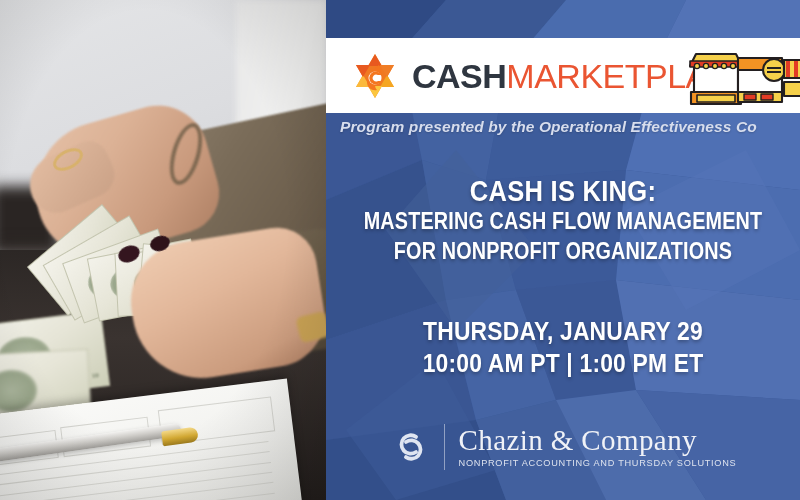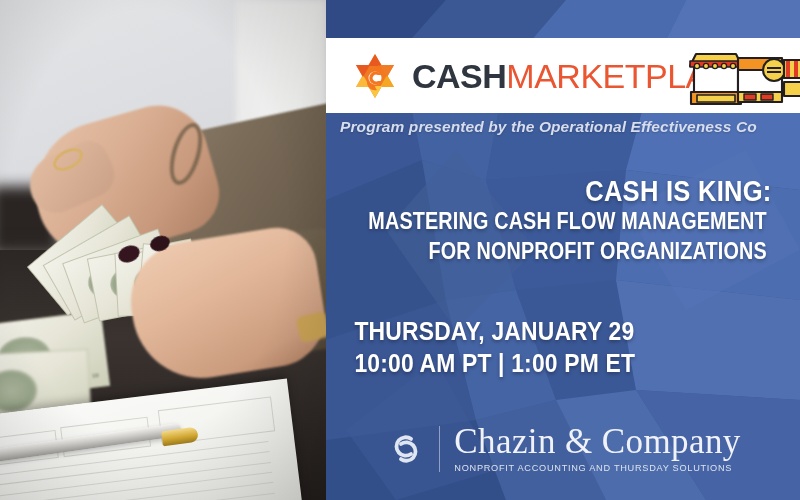--- a/index.html
+++ b/index.html
@@ -183,36 +183,36 @@
   }
 
   
   .subtitle{
     position:absolute;left:340px;top:118px;width:468px;
     font-size:15.5px;font-style:italic;font-weight:bold;
     color:#d7dded;white-space:nowrap;letter-spacing:.1px;
     text-shadow:0 1px 2px rgba(0,0,0,.18);
   }
   .title-wrap{
-    position:absolute;left:326px;top:176px;width:474px;text-align:right;
+    position:absolute;left:326px;top:176px;width:474px;text-align:center;
     color:#fff;
     text-shadow:0 2px 4px rgba(0,0,0,.30);
   }
   .t-line1{
     font-size:29px;font-weight:bold;letter-spacing:.3px;
     transform:scaleX(.88);transform-origin:center;
     line-height:1.08;
   }
   .t-line2,.t-line3{
     font-size:23px;font-weight:bold;letter-spacing:.2px;
     transform:scaleX(.86);transform-origin:center;
     line-height:1.28;
   }
   .date-wrap{
-    position:absolute;left:326px;top:316px;width:474px;
+    position:absolute;left:326px;top:316px;width:474px;text-align:center;
     color:#fff;text-shadow:0 2px 4px rgba(0,0,0,.30);
   }
   .d-line1{
     font-size:26px;font-weight:bold;letter-spacing:.2px;
     transform:scaleX(.88);transform-origin:center;line-height:1.22;
   }
   .d-line2{
     font-size:26px;font-weight:bold;letter-spacing:.2px;
     transform:scaleX(.88);transform-origin:center;line-height:1.22;
   }
@@ -223,21 +223,21 @@
     display:flex;align-items:center;justify-content:center;
   }
   .cz-mark{width:42px;height:42px;flex:0 0 auto;}
   .cz-div{
     width:1px;height:46px;background:rgba(255,255,255,.45);
     margin:0 14px 0 12px;flex:0 0 auto;
   }
   .cz-text{display:flex;flex-direction:column;}
   .cz-name{
     font-family:"Liberation Serif",serif;
-    font-size:35px;color:#f0f2f7;line-height:1.03;white-space:nowrap;
+    font-size:29px;color:#f0f2f7;line-height:1.03;white-space:nowrap;
     letter-spacing:.4px;
   }
   .cz-tag{
     font-size:9.2px;color:#dde2ee;letter-spacing:.72px;
     white-space:nowrap;margin-top:3px;
   }
 </style>
 </head>
 <body>
 

